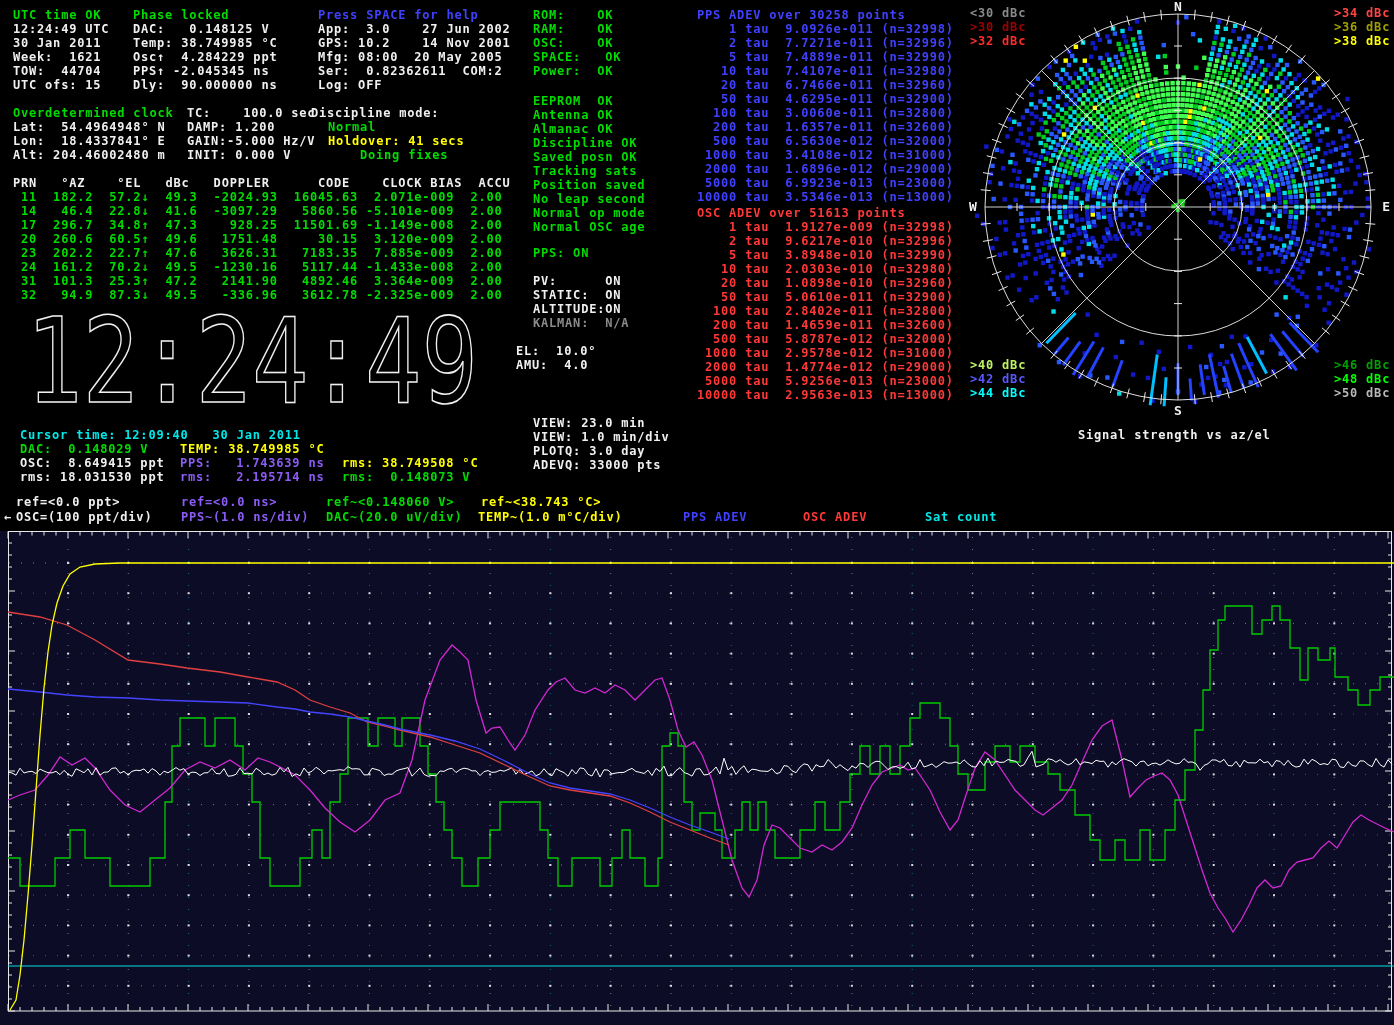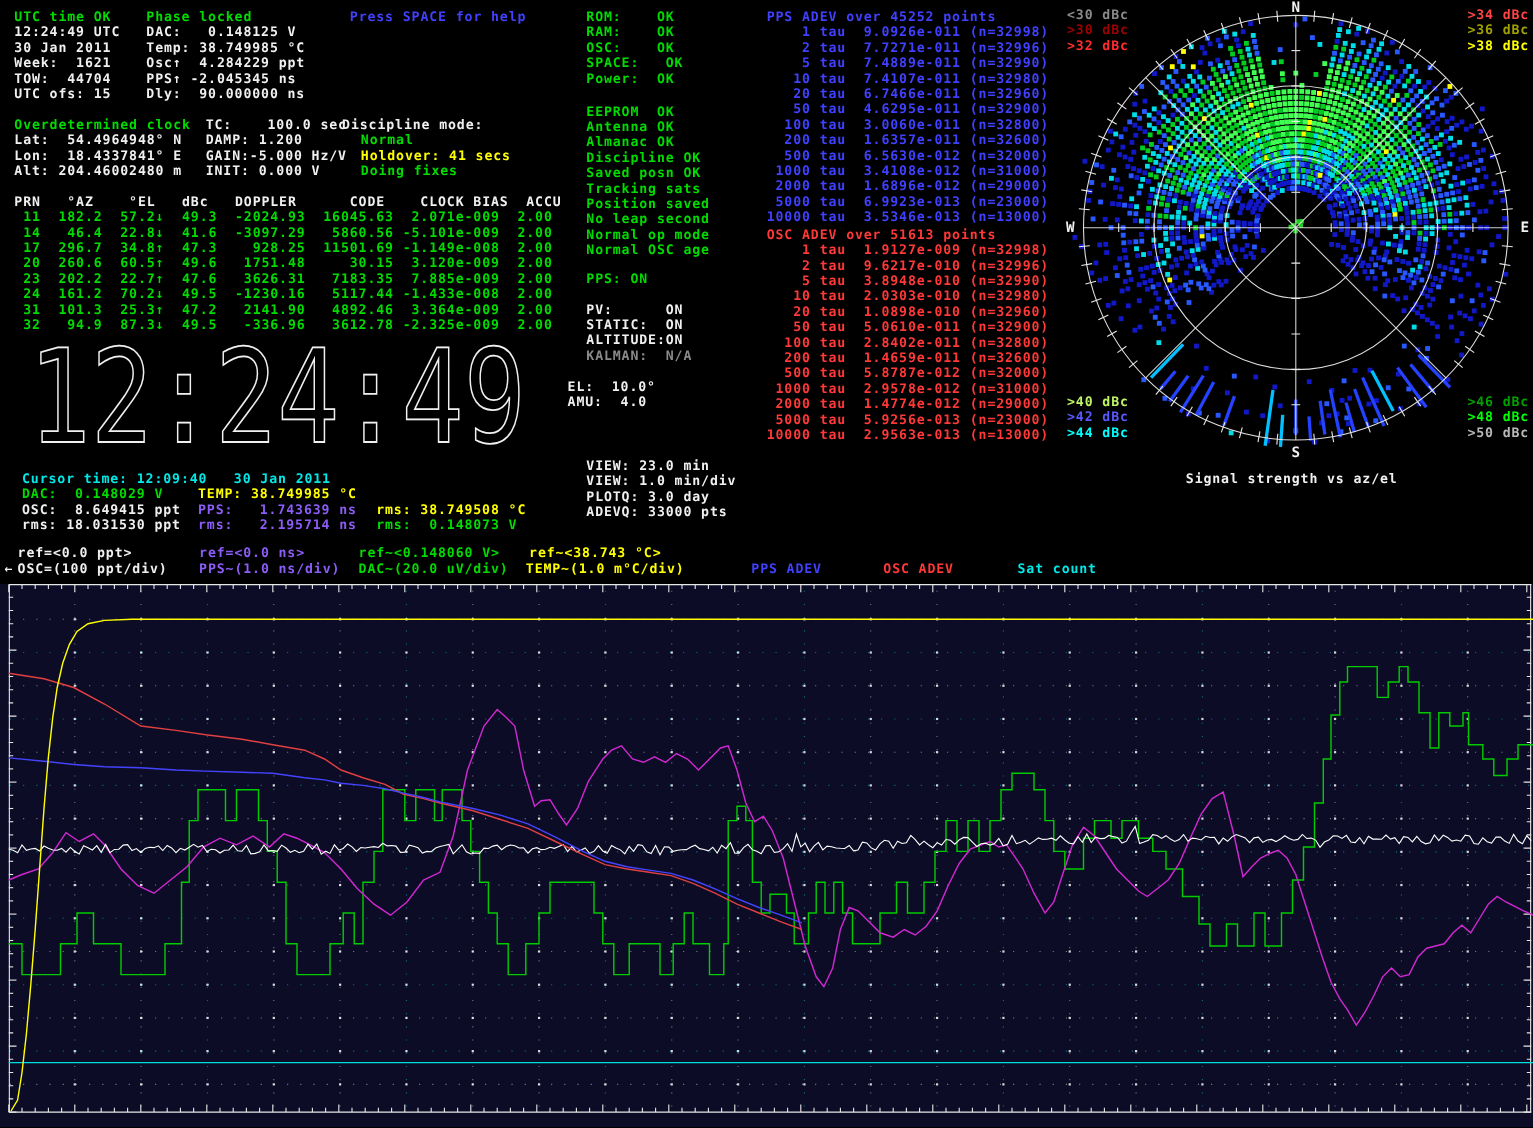--- a/index.html
+++ b/index.html
@@ -42,32 +42,33 @@
 </head>
 <body>
 
 <div id="root">
 
   <span class="t c-green" id="utc-title">UTC time OK</span>
   <div class="t c-white" id="utc-lines"><div>12:24:49 UTC</div><div>30 Jan 2011</div><div>Week:  1621</div><div>TOW:  44704</div><div>UTC ofs: 15</div></div>
   <span class="t c-green" id="phase-title">Phase locked</span>
   <div class="t c-white" id="phase-lines"><div>DAC:   0.148125 V</div><div>Temp: 38.749985 °C</div><div>Osc↑  4.284229 ppt</div><div>PPS↑ -2.045345 ns</div><div>Dly:  90.000000 ns</div></div>
   <span class="t c-blue" id="press-title">Press SPACE for help</span>
+  <div class="t c-white" id="press-lines"><div>App:  3.0    27 Jun 2002</div><div>GPS: 10.2    14 Nov 2001</div><div>Mfg: 08:00  20 May 2005</div><div>Ser:  0.82362611  COM:2</div><div>Log: OFF</div></div>
   <div class="t c-green" id="rom-lines"><div>ROM:    OK</div><div>RAM:    OK</div><div>OSC:    OK</div><div>SPACE:   OK</div><div>Power:  OK</div></div>
 
-  <span class="t c-blue" id="ppsadev-title">PPS ADEV over 45252 points</span>
+  <span class="t c-blue" id="ppsadev-title">PPS ADEV over 30258 points</span>
   <div class="t c-blue" id="ppsadev-lines"><div>    1 tau  9.0926e-011 (n=32998)</div><div>    2 tau  7.7271e-011 (n=32996)</div><div>    5 tau  7.4889e-011 (n=32990)</div><div>   10 tau  7.4107e-011 (n=32980)</div><div>   20 tau  6.7466e-011 (n=32960)</div><div>   50 tau  4.6295e-011 (n=32900)</div><div>  100 tau  3.0060e-011 (n=32800)</div><div>  200 tau  1.6357e-011 (n=32600)</div><div>  500 tau  6.5630e-012 (n=32000)</div><div> 1000 tau  3.4108e-012 (n=31000)</div><div> 2000 tau  1.6896e-012 (n=29000)</div><div> 5000 tau  6.9923e-013 (n=23000)</div><div>10000 tau  3.5346e-013 (n=13000)</div></div>
   <span class="t c-red" id="oscadev-title">OSC ADEV over 51613 points</span>
   <div class="t c-red" id="oscadev-lines"><div>    1 tau  1.9127e-009 (n=32998)</div><div>    2 tau  9.6217e-010 (n=32996)</div><div>    5 tau  3.8948e-010 (n=32990)</div><div>   10 tau  2.0303e-010 (n=32980)</div><div>   20 tau  1.0898e-010 (n=32960)</div><div>   50 tau  5.0610e-011 (n=32900)</div><div>  100 tau  2.8402e-011 (n=32800)</div><div>  200 tau  1.4659e-011 (n=32600)</div><div>  500 tau  5.8787e-012 (n=32000)</div><div> 1000 tau  2.9578e-012 (n=31000)</div><div> 2000 tau  1.4774e-012 (n=29000)</div><div> 5000 tau  5.9256e-013 (n=23000)</div><div>10000 tau  2.9563e-013 (n=13000)</div></div>
 
   <span class="t c-green" id="od-title">Overdetermined clock</span>
   <div class="t c-white" id="od-lines"><div>Lat:  54.4964948° N</div><div>Lon:  18.4337841° E</div><div>Alt: 204.46002480 m</div></div>
   <div class="t c-white" id="tc-lines"><div>TC:    100.0 sec</div><div>DAMP: 1.200</div><div>GAIN:-5.000 Hz/V</div><div>INIT: 0.000 V</div></div>
   <span class="t c-white" id="disc-title">Discipline mode:</span>
-  <div class="t" id="disc-lines"><div style="color: rgb(0, 220, 0);">Normal</div><div style="color: rgb(255, 255, 0);">Holdover: 41 secs</div><div style="color: rgb(0, 220, 0);">Doing fixes</div></div>
+  <div class="t" id="disc-lines"><div style="color: rgb(0, 220, 0);">Normal</div><div style="color: rgb(255, 255, 0);">Holdover: 41 secs</div><div style="color: rgb(0, 220, 0); margin-left: 32px;">Doing fixes</div></div>
 
   <span class="t c-white" id="sat-header">PRN   °AZ    °EL   dBc   DOPPLER      CODE    CLOCK BIAS  ACCU</span>
   <div class="t c-green" id="sat-lines"><div> 11  182.2  57.2↓  49.3  -2024.93  16045.63  2.071e-009  2.00</div><div> 14   46.4  22.8↓  41.6  -3097.29   5860.56 -5.101e-009  2.00</div><div> 17  296.7  34.8↑  47.3    928.25  11501.69 -1.149e-008  2.00</div><div> 20  260.6  60.5↑  49.6   1751.48     30.15  3.120e-009  2.00</div><div> 23  202.2  22.7↑  47.6   3626.31   7183.35  7.885e-009  2.00</div><div> 24  161.2  70.2↓  49.5  -1230.16   5117.44 -1.433e-008  2.00</div><div> 31  101.3  25.3↑  47.2   2141.90   4892.46  3.364e-009  2.00</div><div> 32   94.9  87.3↓  49.5   -336.96   3612.78 -2.325e-009  2.00</div></div>
 
   <div class="t c-green" id="eeprom-lines"><div>EEPROM  OK</div><div>Antenna OK</div><div>Almanac OK</div><div>Discipline OK</div><div>Saved posn OK</div><div>Tracking sats</div><div>Position saved</div><div>No leap second</div><div>Normal op mode</div><div>Normal OSC age</div></div>
   <span class="t c-green" id="ppson">PPS: ON</span>
   <div class="t c-white" id="pv-lines"><div style="color: rgb(240, 240, 240);">PV:      ON</div><div style="color: rgb(240, 240, 240);">STATIC:  ON</div><div style="color: rgb(240, 240, 240);">ALTITUDE:ON</div><div style="color: rgb(138, 138, 138);">KALMAN:  N/A</div></div>
   <div class="t c-white" id="elamu-lines"><div>EL:  10.0°</div><div>AMU:  4.0</div></div>
   <div class="t c-white" id="view-lines"><div>VIEW: 23.0 min</div><div>VIEW: 1.0 min/div</div><div>PLOTQ: 3.0 day</div><div>ADEVQ: 33000 pts</div></div>
 

